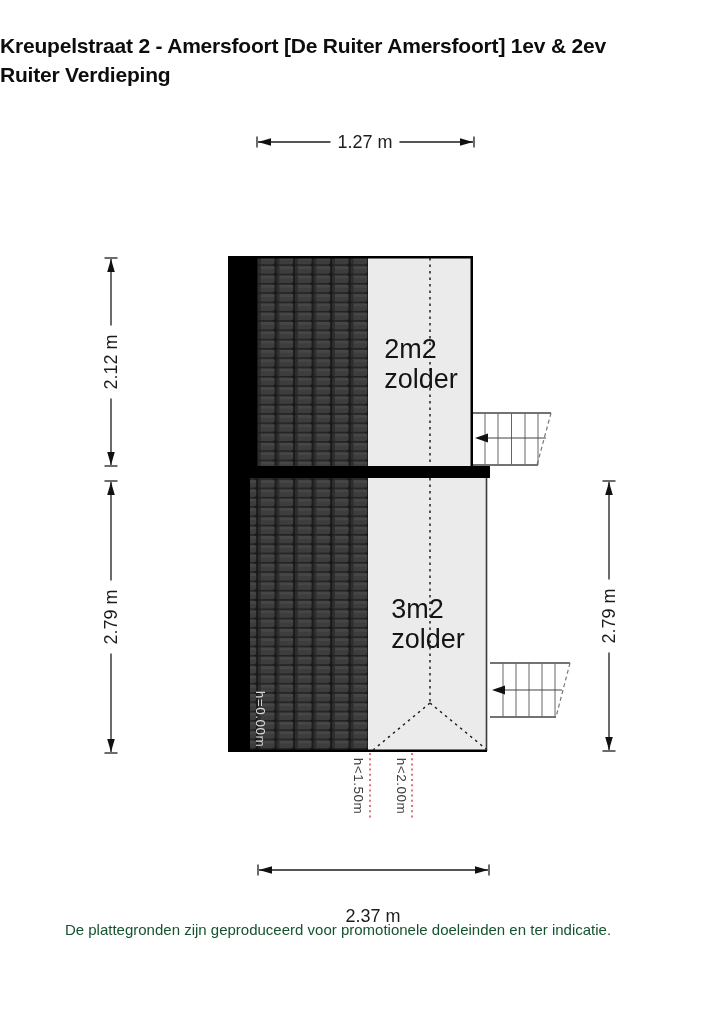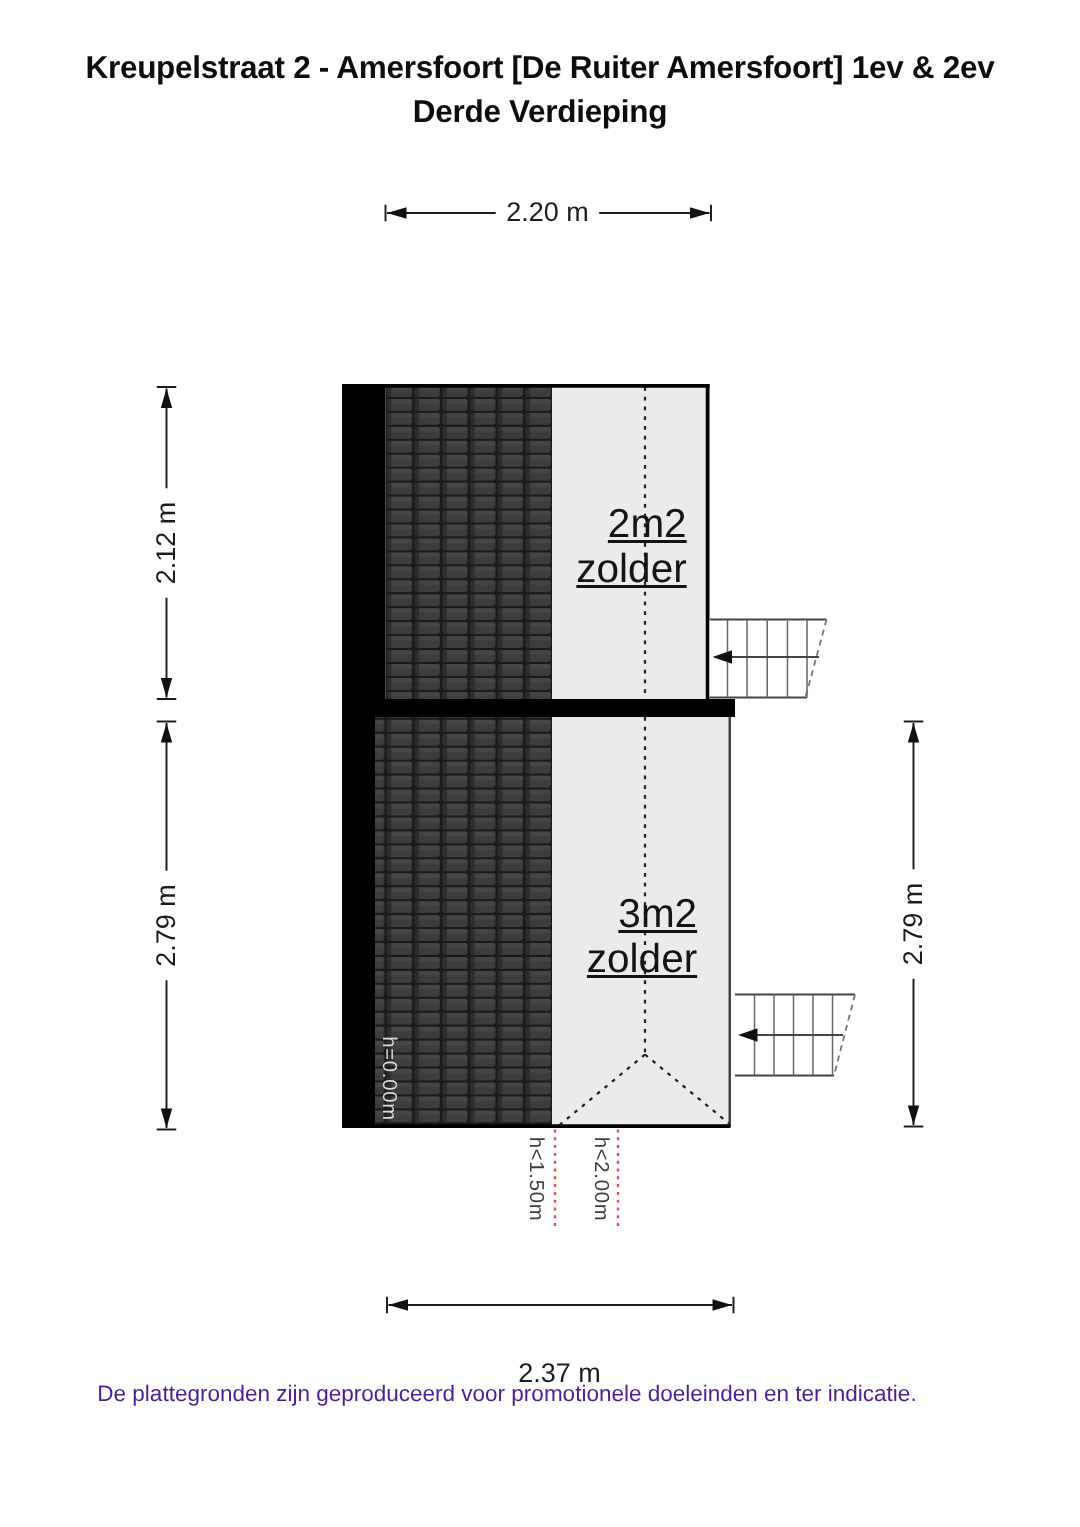--- a/index.html
+++ b/index.html
@@ -1,41 +1,41 @@
 <!DOCTYPE html>
 <html><head>
 <meta charset="utf-8">
 <style>
   html,body{margin:0;padding:0;background:#fff;}
   .page{position:relative;width:720px;height:1018px;background:#ffffff;
         font-family:"Liberation Sans","DejaVu Sans",sans-serif;overflow:hidden;color:#111;}
   .abs{position:absolute;}
-  .title{position:absolute;top:31px;left:0;width:720px;text-align:center;
+  .title{position:absolute;top:31px;left:0;width:720px;
          font-weight:bold;font-size:21px;line-height:29px;color:#0d0d0d;letter-spacing:-0.2px;}
   .dim-label{position:absolute;font-size:18px;color:#1c1c1c;background:#ffffff;
              padding:0 7px;white-space:nowrap;transform:translate(-50%,-50%);}
   .dim-label.vert{transform:translate(-50%,-50%) rotate(-90deg);padding:0 9px;}
-  .room-label{position:absolute;transform:translate(-50%,-50%);text-align:right;
-              color:#141414;font-size:27px;line-height:30px;text-decoration:underline;}
+  .room-label{position:absolute;transform:translate(-50%,-50%);text-align:left;
+              color:#141414;font-size:27px;line-height:30px;}
   .room-label .h-line{font-size:25px;}
   .rot-note{position:absolute;transform:translate(-50%,-50%) rotate(90deg);
             font-size:13.5px;white-space:nowrap;letter-spacing:0.5px;}
   .note-dark{color:#3c3c3c;}
   .note-light{color:#d9d9d9;}
   .footer{position:absolute;left:0;top:921px;width:676px;text-align:center;
-          font-size:15px;line-height:18.5px;color:#4c1d95;}
+          font-size:15px;line-height:18.5px;color:#14532d;}
 </style>
 </head>
 <body>
 
 <div class="page">
 
   <div class="title">
     <div>Kreupelstraat 2 - Amersfoort [De Ruiter Amersfoort] 1ev &amp; 2ev</div>
-    <div>Derde Verdieping</div>
+    <div>Ruiter Verdieping</div>
   </div>
 
   <svg class="abs" style="left:0;top:0" width="720" height="1018" viewBox="0 0 720 1018">
     <defs>
       <pattern id="tiles" x="257" y="256" width="18.5" height="9.3" patternUnits="userSpaceOnUse">
         <rect width="18.5" height="9.3" fill="#191919"></rect>
         <rect x="1.1" y="0.7" width="16.6" height="7.9" rx="2" fill="#3d3d3d"></rect>
         <rect x="1.1" y="0.7" width="16.6" height="3" rx="1.5" fill="#464646"></rect>
         <rect x="1.1" y="0.7" width="2.8" height="7.9" fill="#2d2d2d"></rect>
       </pattern>
@@ -133,21 +133,21 @@
       <line x1="499" y1="690" x2="562" y2="690" stroke="#444" stroke-width="1.2"></line>
       <polygon points="492,690 505,685.5 505,694.5" fill="#111"></polygon>
     </g>
 
     <g stroke-width="1.6" stroke-dasharray="2,3.2" fill="none">
       <line x1="370" y1="753" x2="370" y2="818" stroke="#e0524e"></line>
       <line x1="412" y1="753" x2="412" y2="818" stroke="#e0524e"></line>
     </g>
   </svg>
 
-  <div class="dim-label" style="left:365px;top:142px">2.20 m</div>
+  <div class="dim-label" style="left:365px;top:142px">1.27 m</div>
   <div class="dim-label vert" style="left:111px;top:362px">2.12 m</div>
   <div class="dim-label vert" style="left:111px;top:617px">2.79 m</div>
   <div class="dim-label vert" style="left:609px;top:616px">2.79 m</div>
   <div class="dim-label" style="left:373px;top:916px">2.37 m</div>
 
   <div class="room-label" style="left:421px;top:364px">
     <div>2m2</div>
     <div>zolder</div>
   </div>
   <div class="room-label" style="left:428px;top:624px">

